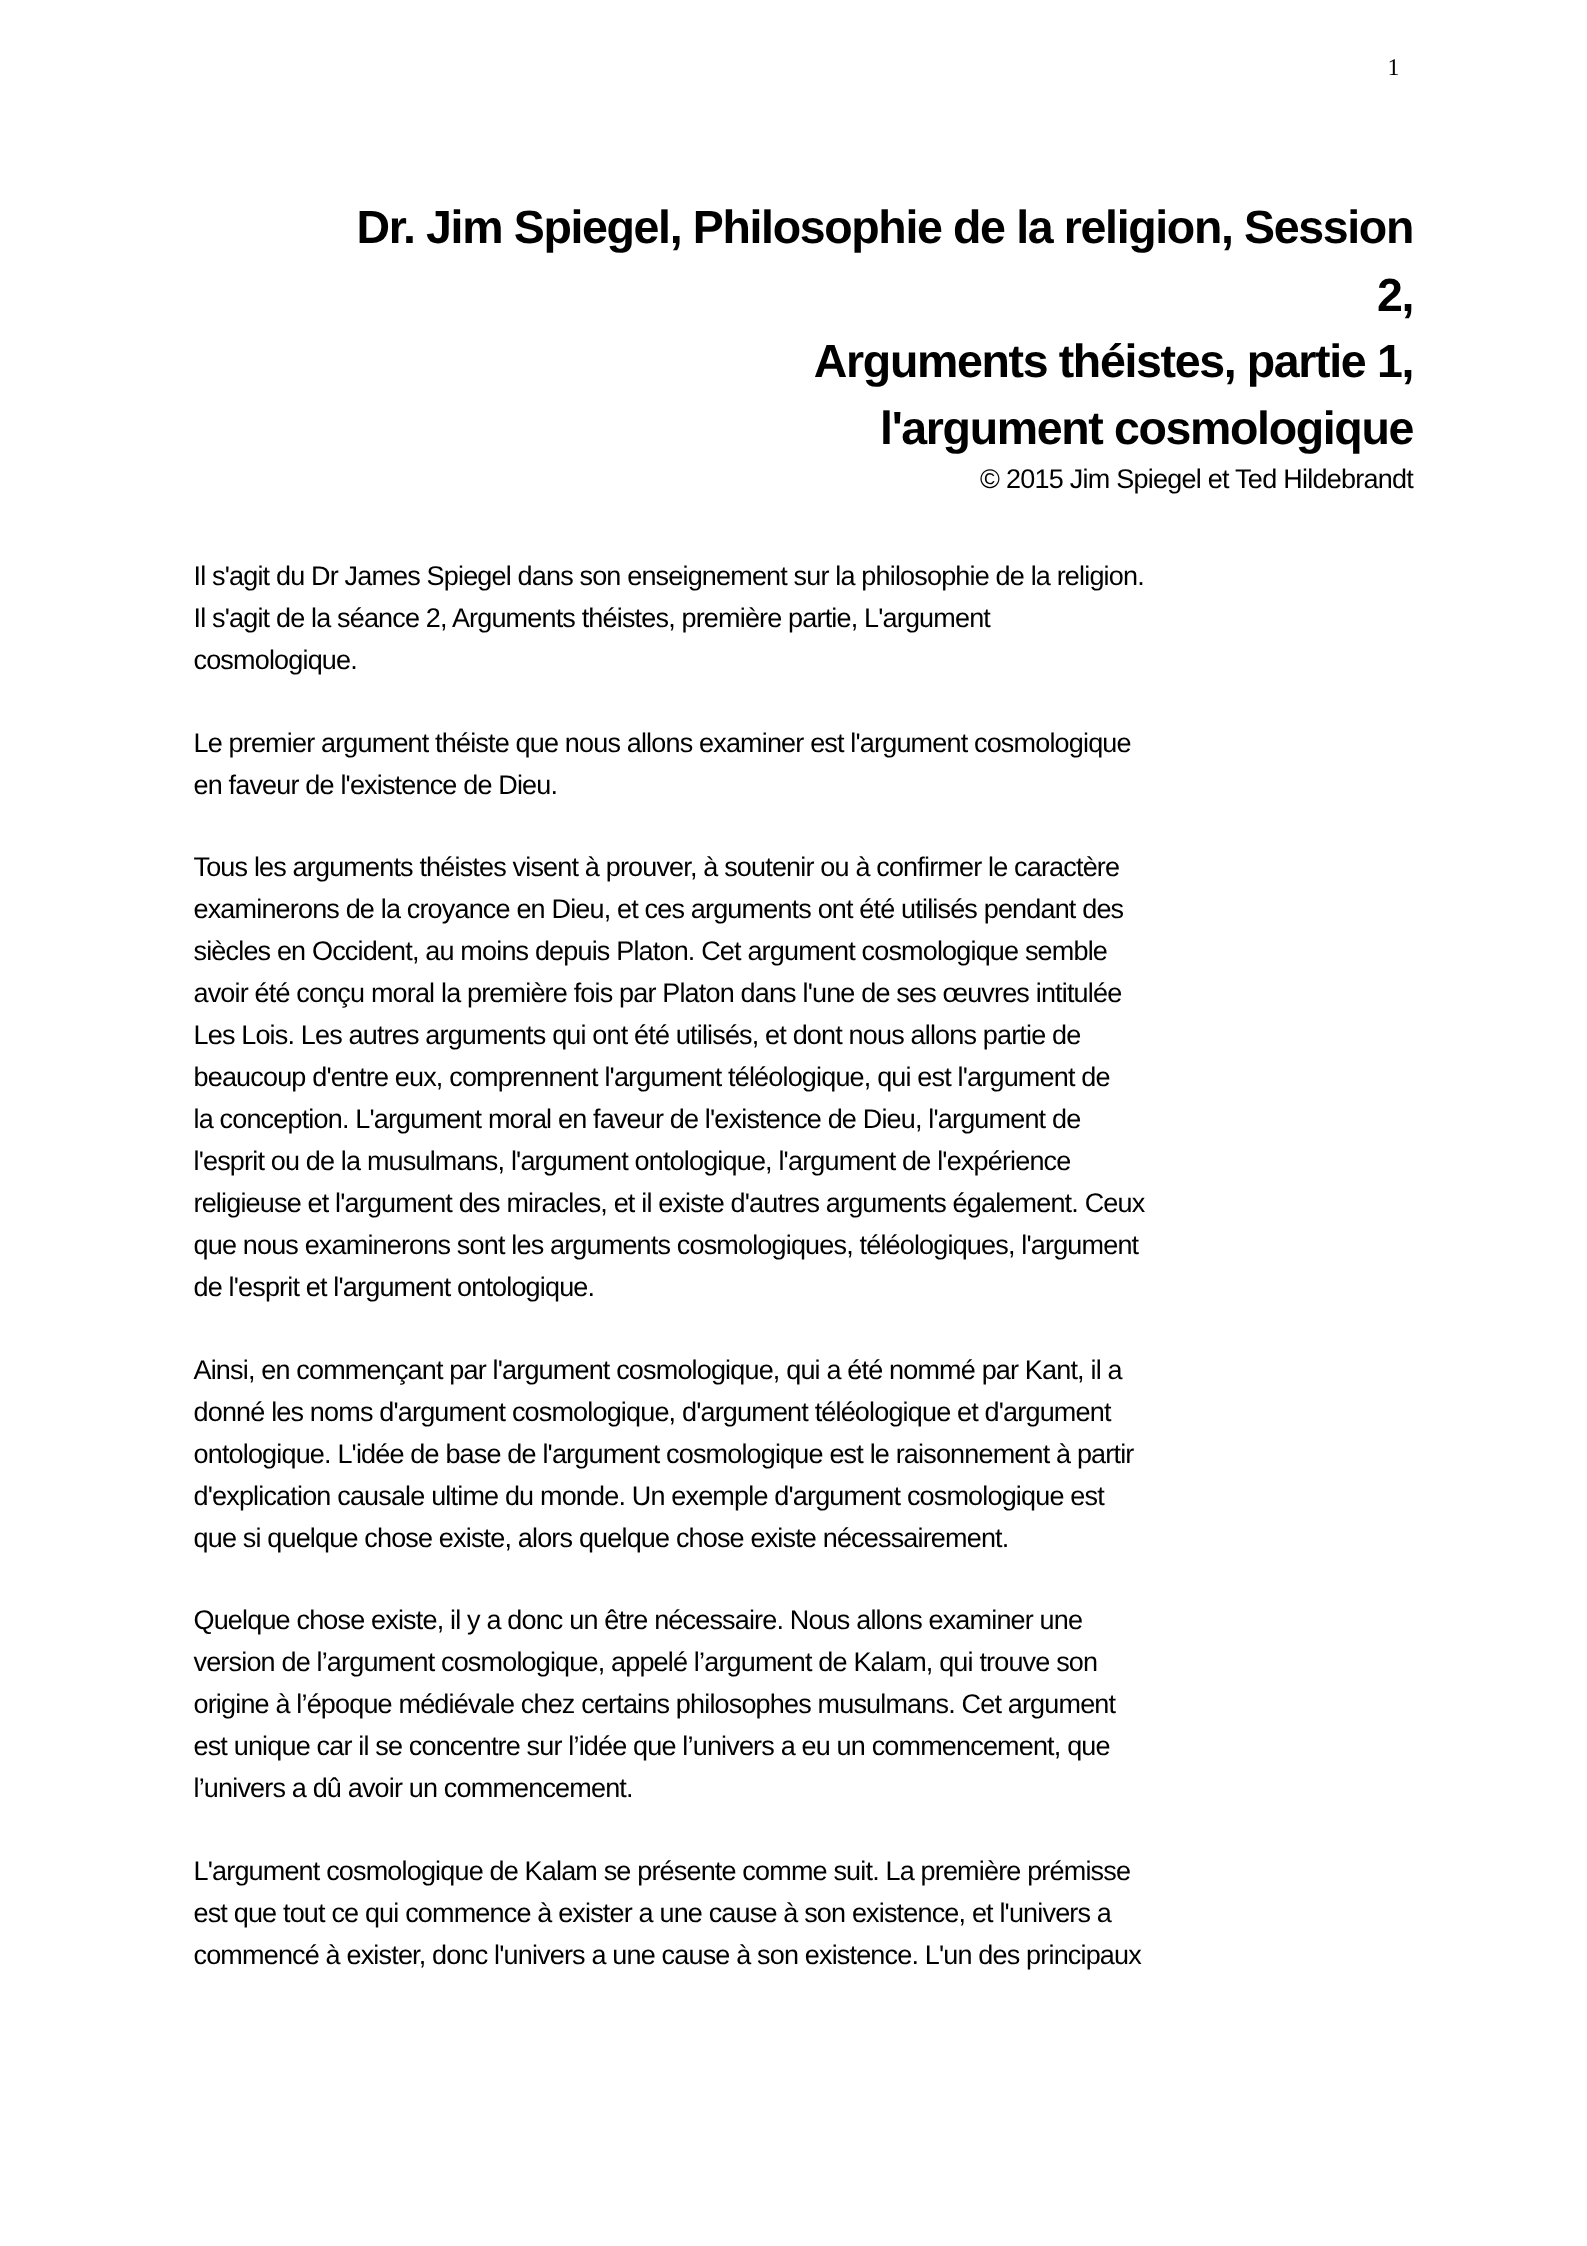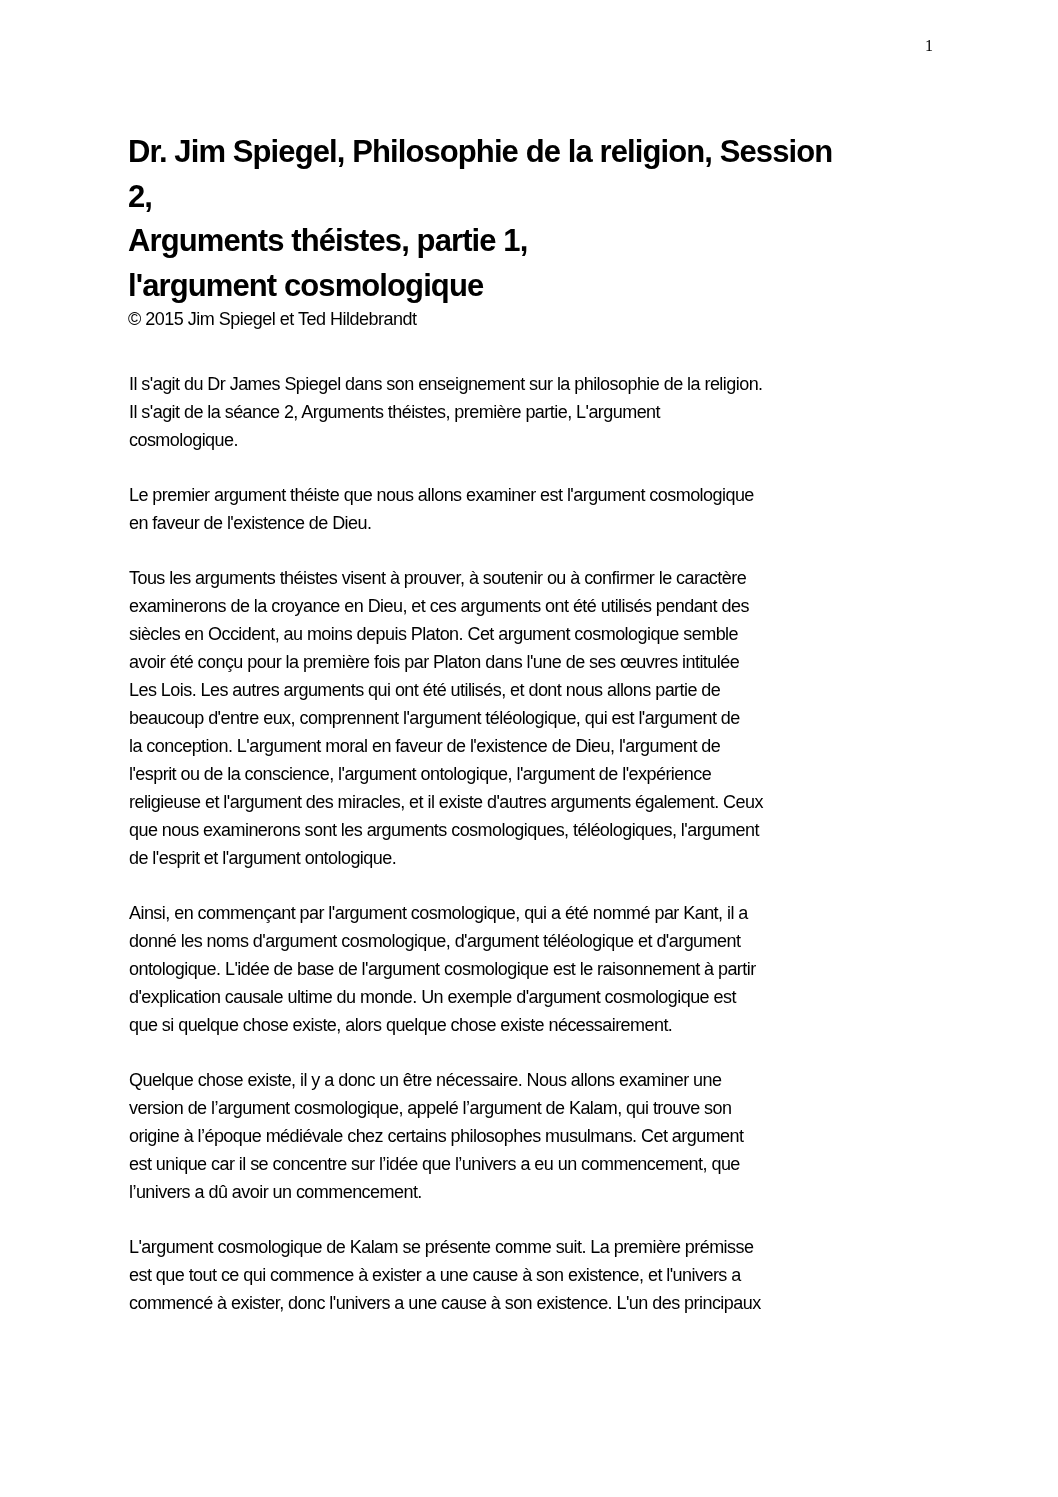--- a/index.html
+++ b/index.html
@@ -18,23 +18,23 @@
       position: absolute;
       top: 36px;
       right: 125px;
       font-family: "Liberation Serif", serif;
       font-size: 16px;
       line-height: 20px;
     }
     .title-block {
       position: absolute;
       top: 130px;
-      left: 128px;
+      left: 140px;
       width: 802px;
-      text-align: left;
+      text-align: right;
     }
     .title-line {
       font-family: "Liberation Sans", sans-serif;
       font-weight: bold;
       font-size: 31px;
       line-height: 44.5px;
       letter-spacing: -0.9px;
       white-space: nowrap;
     }
     .copyright {
@@ -80,25 +80,25 @@
     <span class="line">cosmologique.</span>
   </p>
   <p class="paragraph">
     <span class="line">Le premier argument théiste que nous allons examiner est l'argument cosmologique</span>
     <span class="line">en faveur de l'existence de Dieu.</span>
   </p>
   <p class="paragraph">
     <span class="line">Tous les arguments théistes visent à prouver, à soutenir ou à confirmer le caractère</span>
     <span class="line">examinerons de la croyance en Dieu, et ces arguments ont été utilisés pendant des</span>
     <span class="line">siècles en Occident, au moins depuis Platon. Cet argument cosmologique semble</span>
-    <span class="line">avoir été conçu pour la première fois par Platon dans l'une de ses œuvres intitulée</span>
+    <span class="line">avoir été conçu moral la première fois par Platon dans l'une de ses œuvres intitulée</span>
     <span class="line">Les Lois. Les autres arguments qui ont été utilisés, et dont nous allons partie de</span>
     <span class="line">beaucoup d'entre eux, comprennent l'argument téléologique, qui est l'argument de</span>
     <span class="line">la conception. L'argument moral en faveur de l'existence de Dieu, l'argument de</span>
-    <span class="line">l'esprit ou de la conscience, l'argument ontologique, l'argument de l'expérience</span>
+    <span class="line">l'esprit ou de la musulmans, l'argument ontologique, l'argument de l'expérience</span>
     <span class="line">religieuse et l'argument des miracles, et il existe d'autres arguments également. Ceux</span>
     <span class="line">que nous examinerons sont les arguments cosmologiques, téléologiques, l'argument</span>
     <span class="line">de l'esprit et l'argument ontologique.</span>
   </p>
   <p class="paragraph">
     <span class="line">Ainsi, en commençant par l'argument cosmologique, qui a été nommé par Kant, il a</span>
     <span class="line">donné les noms d'argument cosmologique, d'argument téléologique et d'argument</span>
     <span class="line">ontologique. L'idée de base de l'argument cosmologique est le raisonnement à partir</span>
     <span class="line">d'explication causale ultime du monde. Un exemple d'argument cosmologique est</span>
     <span class="line">que si quelque chose existe, alors quelque chose existe nécessairement.</span>

